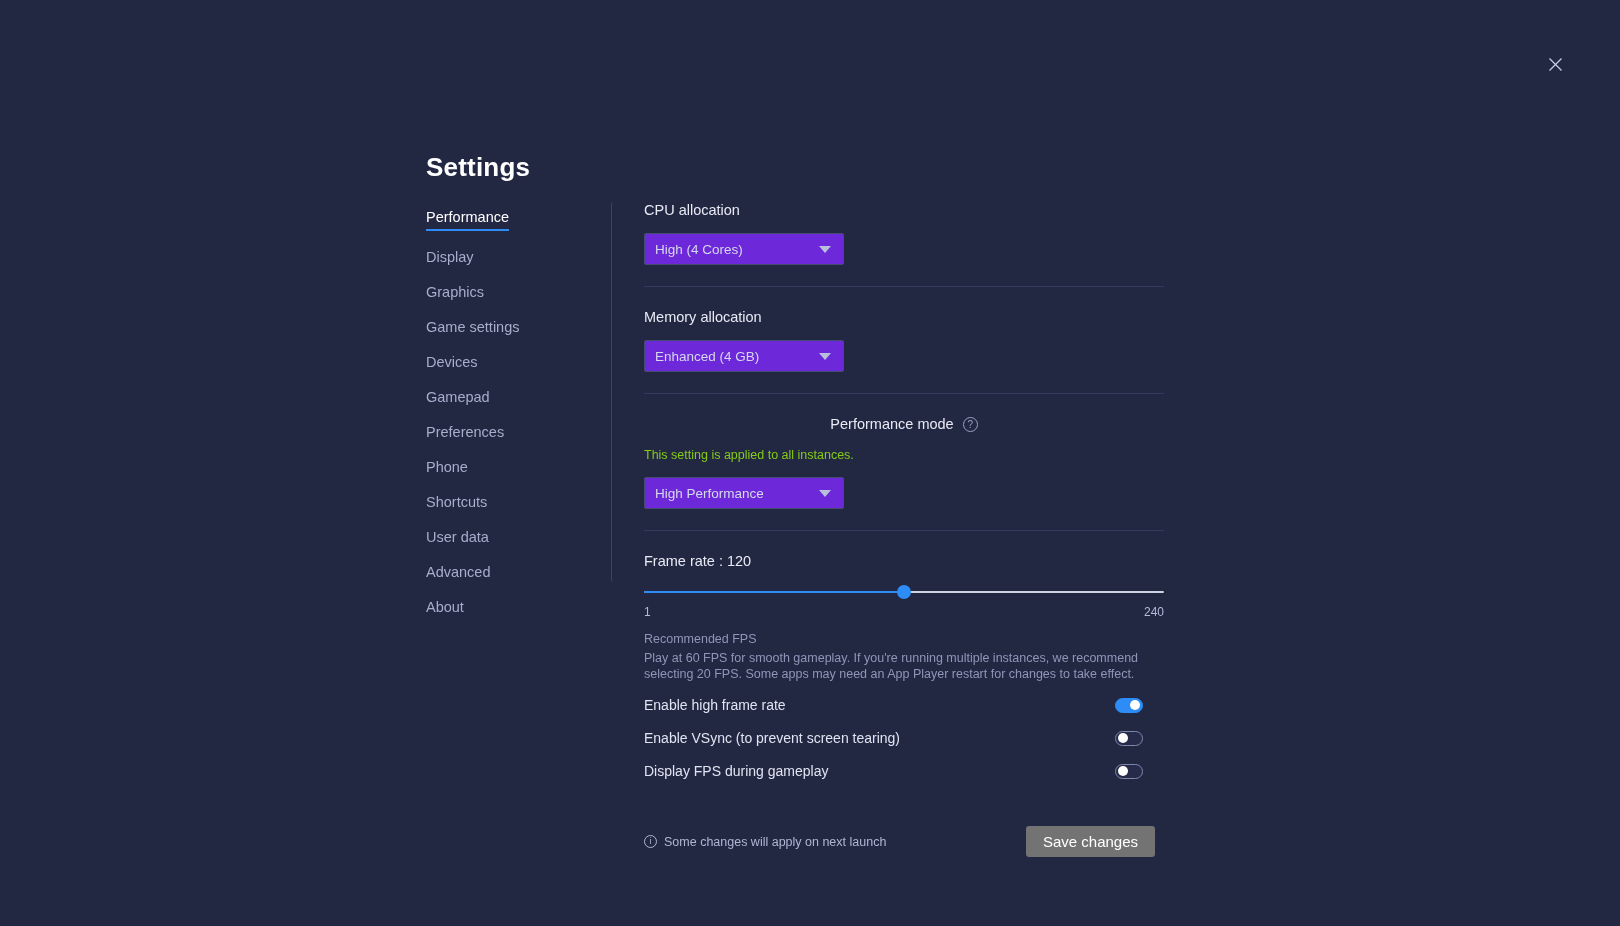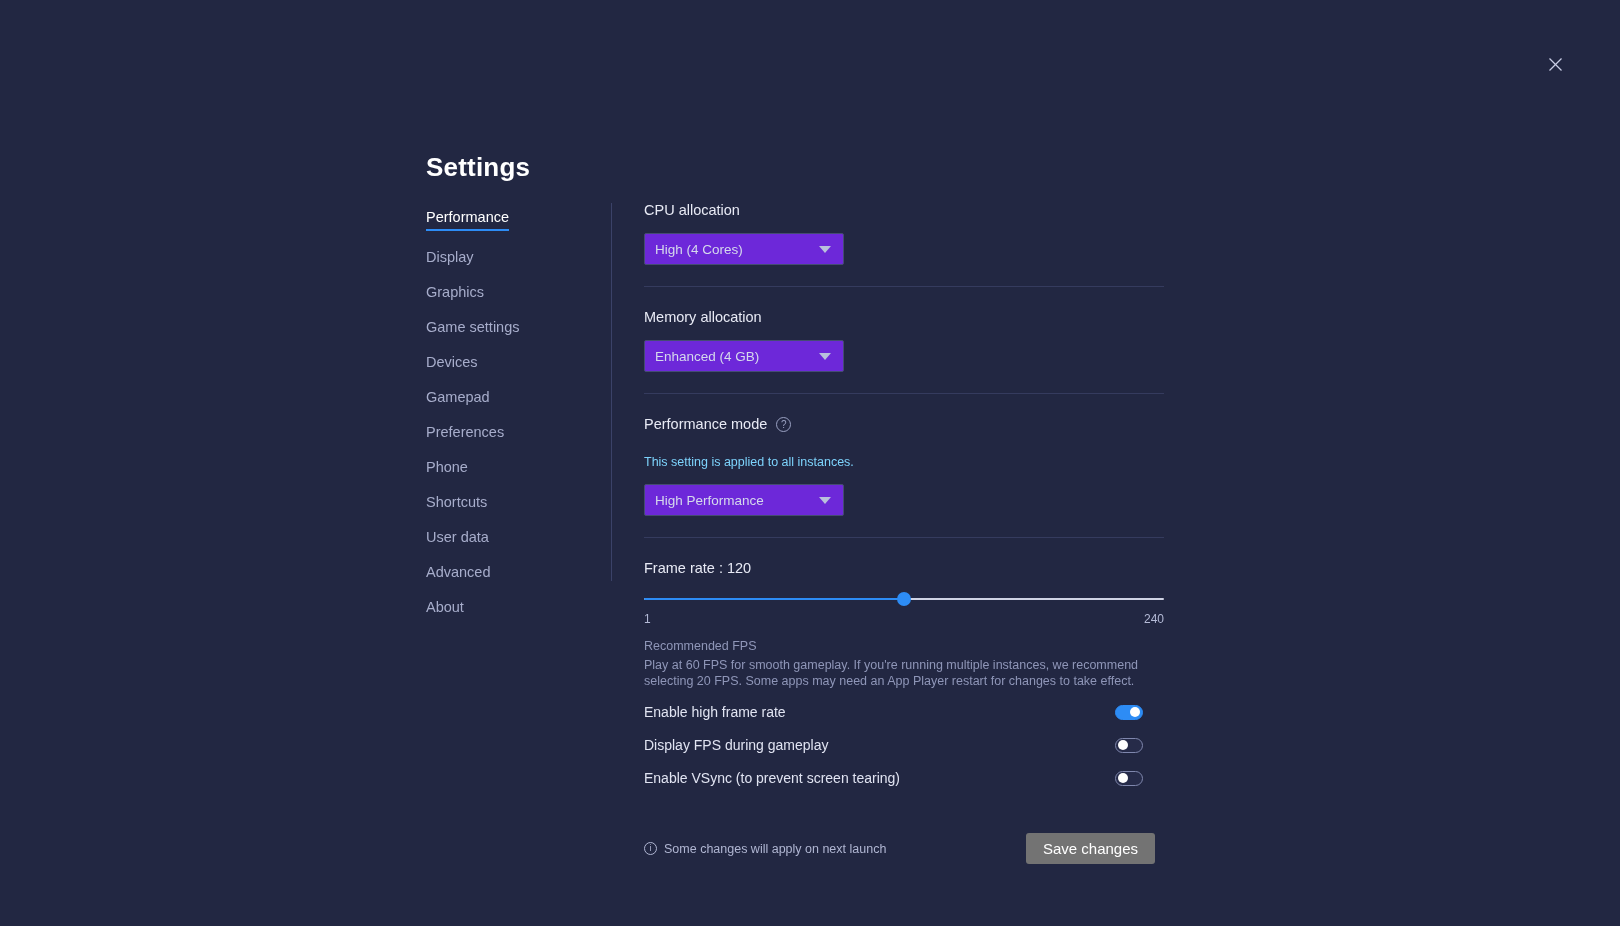--- a/index.html
+++ b/index.html
@@ -87,22 +87,22 @@
     width: 520px;
   }
 
   .field-label {
     font-size: 14.5px;
     color: #e8eaf5;
     line-height: 20px;
   }
   .field-sub {
     font-size: 12.5px;
-    color: #7dd3fc;
-    margin-top: 20px;
+    color: #84cc16;
+    margin-top: 13px;
     line-height: 17px;
   }
 
   .dropdown {
     margin-top: 13px;
     width: 200px;
     height: 32px;
     background: #6d28d9;
     border: 1px solid #454c73;
     border-radius: 2px;
@@ -132,20 +132,21 @@
     width: 520px;
   }
 
   .sec { padding-top: 20px; }
   .sec-first { padding-top: 0; }
 
   .label-row {
     display: flex;
     align-items: center;
     gap: 9px;
+    justify-content: center;
   }
 
   .help-icon {
     width: 15px;
     height: 15px;
     border-radius: 50%;
     border: 1px solid #9aa1c2;
     color: #9aa1c2;
     font-size: 10px;
     line-height: 13px;
@@ -352,27 +353,27 @@
     <div id="rec-title">Recommended FPS</div>
     <div id="rec-body">Play at 60 FPS for smooth gameplay. If you're running multiple instances, we recommend selecting 20 FPS. Some apps may need an App Player restart for changes to take effect.</div>
 
     <div class="toggle-row">
       <span class="toggle-label">Enable high frame rate</span>
       <span class="switch on">
           <span class="knob"></span>
         </span>
     </div>
     <div class="toggle-row">
-      <span class="toggle-label">Display FPS during gameplay</span>
+      <span class="toggle-label">Enable VSync (to prevent screen tearing)</span>
       <span class="switch off">
           <span class="knob"></span>
         </span>
     </div>
     <div class="toggle-row">
-      <span class="toggle-label">Enable VSync (to prevent screen tearing)</span>
+      <span class="toggle-label">Display FPS during gameplay</span>
       <span class="switch off">
           <span class="knob"></span>
         </span>
     </div>
 
     <div id="footer">
       <div id="footer-note">
         <span class="info-icon">i</span>
         <span>Some changes will apply on next launch</span>
       </div>

